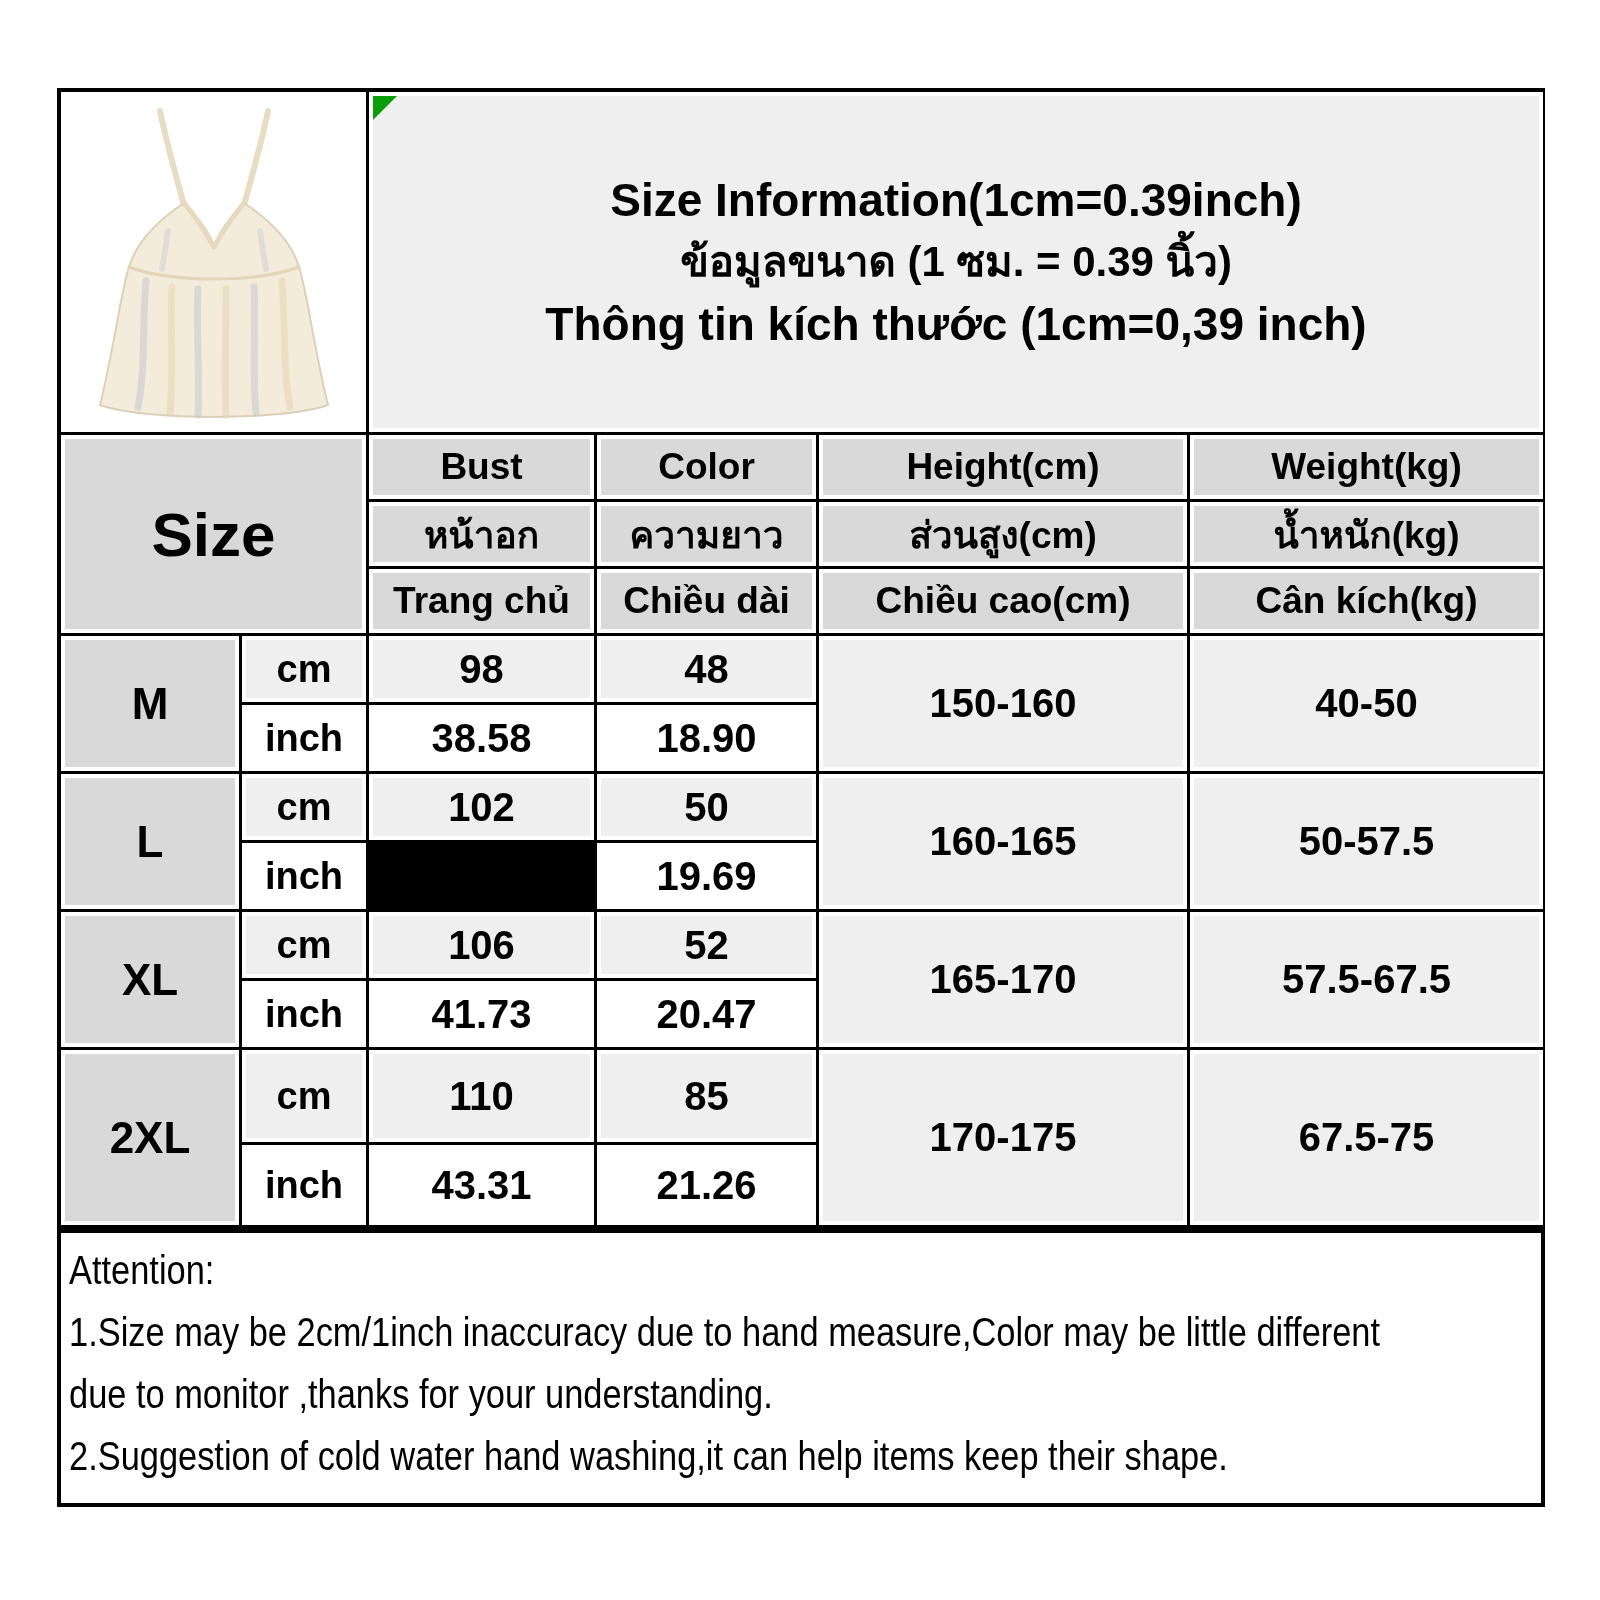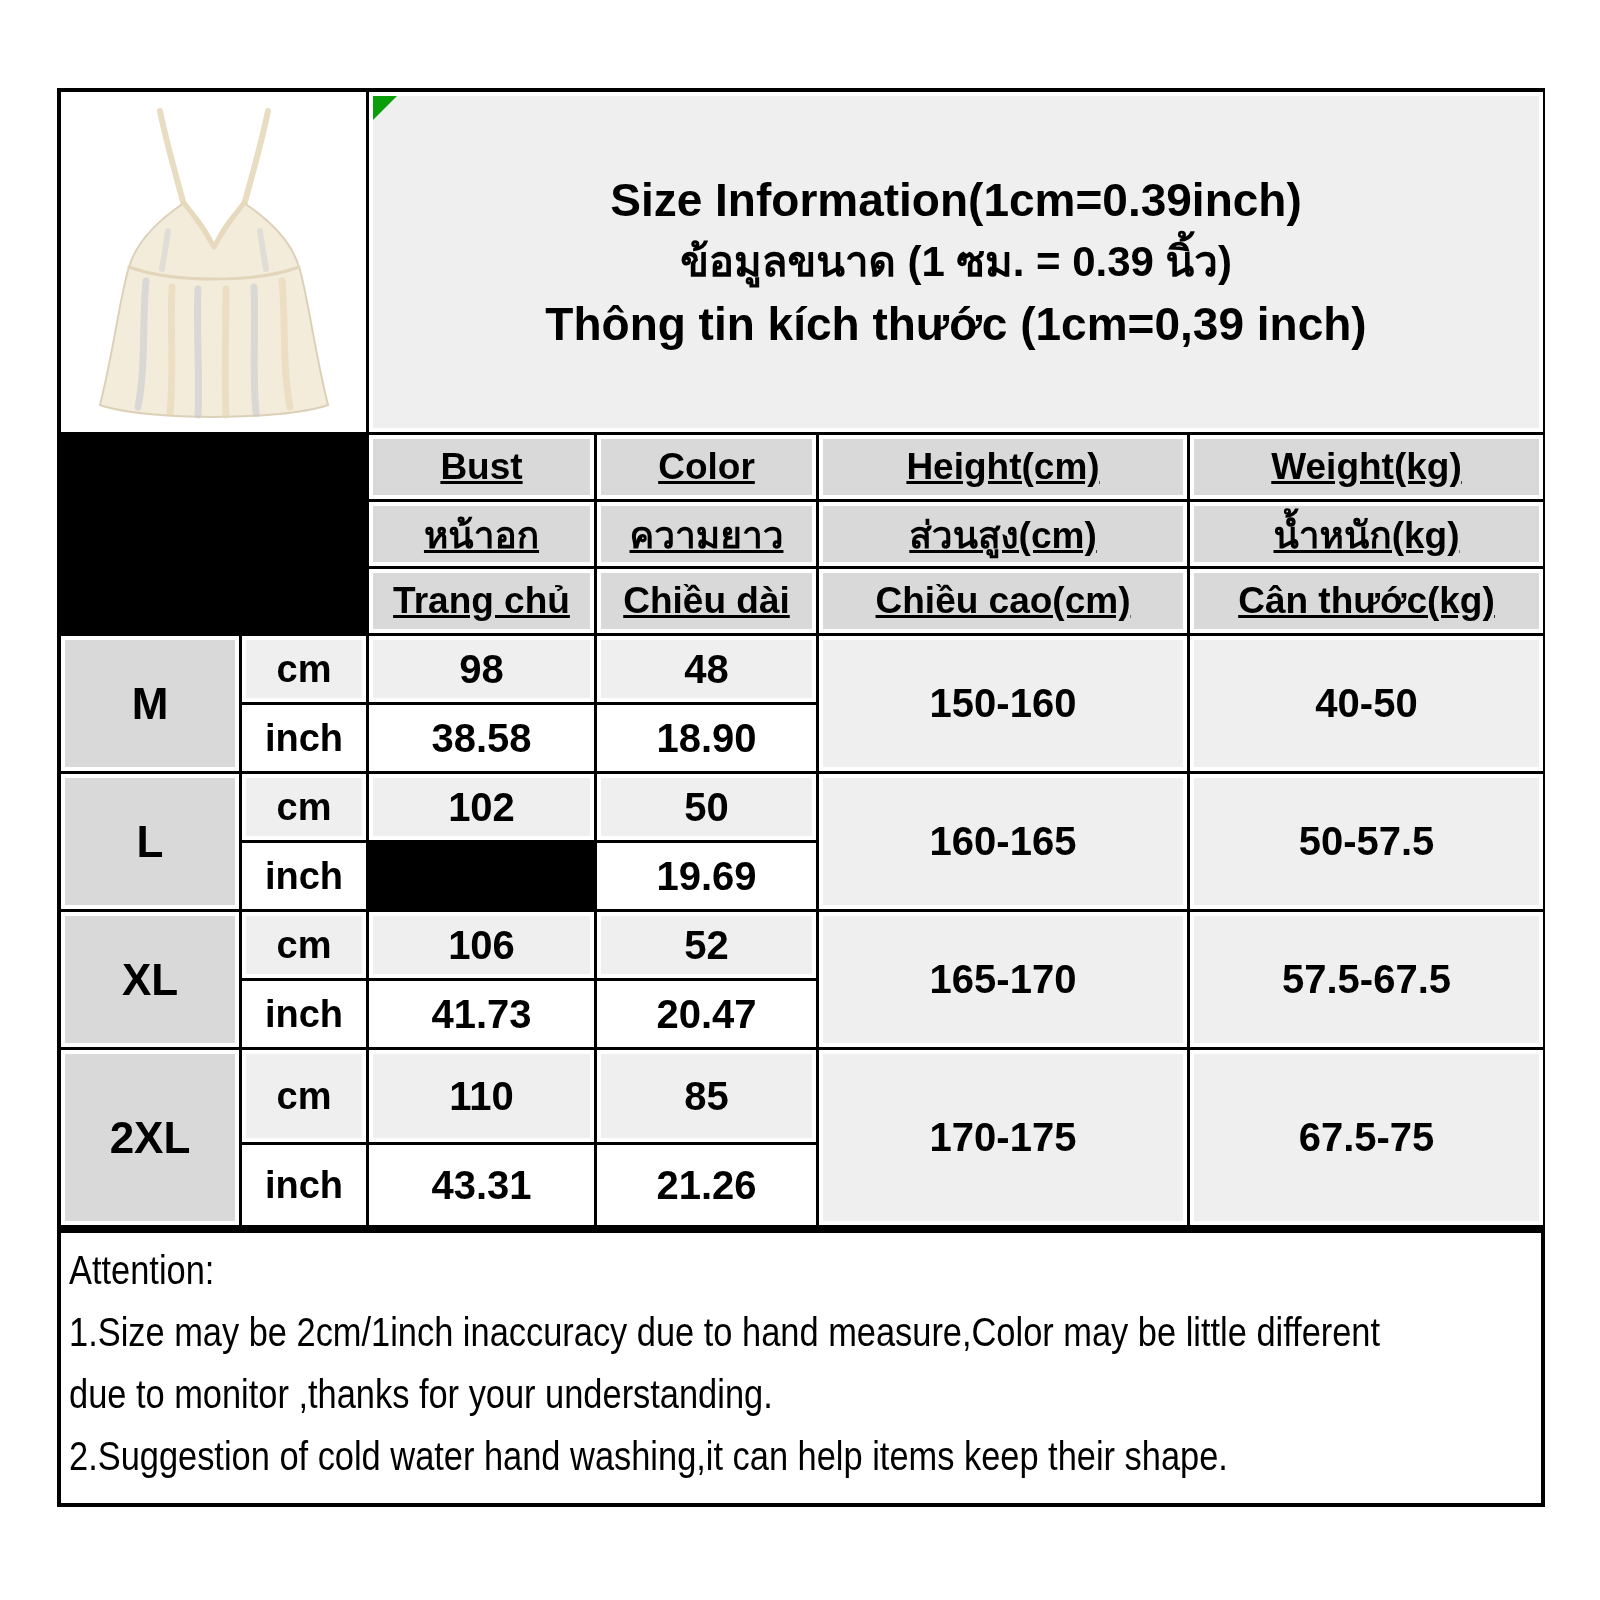--- a/index.html
+++ b/index.html
@@ -43,21 +43,21 @@
   .title-cell { position: relative; flex-direction: column; line-height: 62px; }
   .title-en, .title-vi { font-size: 46px; }
   .title-th { font-size: 42px; }
   .corner-tri {
     position: absolute; top: 4px; left: 4px;
     width: 0; height: 0;
     border-top: 24px solid #0a9e0a;
     border-right: 24px solid transparent;
   }
   .size-corner { font-size: 62px; }
-  .hdr { font-size: 37px; text-decoration: underline; }
+  .hdr { font-size: 37px; }
   .size-name { font-size: 44px; }
   .unit { font-size: 38px; }
   .val { font-size: 40px; }
 
   
   #attention-box {
     box-sizing: border-box;
     width: 1488px;
     height: 278px;
     border: 4px solid #000;
@@ -105,35 +105,36 @@
         </svg>
       </div>
 
       <div class="c bg-l title-cell" style="grid-area:1/3/2/7">
         <div class="corner-tri"></div>
         <div class="title-en">Size Information(1cm=0.39inch)</div>
         <div class="title-th">ข้อมูลขนาด (1 ซม. = 0.39 นิ้ว)</div>
         <div class="title-vi">Thông tin kích thước (1cm=0,39 inch)</div>
       </div>
 
+      <div class="c bg-g size-corner" style="grid-area:2/1/5/3">Size</div>
 
       <div class="c bg-g hdr" style="grid-area:2/3/3/4">Bust</div>
       <div class="c bg-g hdr" style="grid-area:2/4/3/5">Color</div>
       <div class="c bg-g hdr" style="grid-area:2/5/3/6">Height(cm)</div>
       <div class="c bg-g hdr" style="grid-area:2/6/3/7">Weight(kg)</div>
 
       <div class="c bg-g hdr" style="grid-area:3/3/4/4">หน้าอก</div>
       <div class="c bg-g hdr" style="grid-area:3/4/4/5">ความยาว</div>
       <div class="c bg-g hdr" style="grid-area:3/5/4/6">ส่วนสูง(cm)</div>
       <div class="c bg-g hdr" style="grid-area:3/6/4/7">น้ำหนัก(kg)</div>
 
       <div class="c bg-g hdr" style="grid-area:4/3/5/4">Trang chủ</div>
       <div class="c bg-g hdr" style="grid-area:4/4/5/5">Chiều dài</div>
       <div class="c bg-g hdr" style="grid-area:4/5/5/6">Chiều cao(cm)</div>
-      <div class="c bg-g hdr" style="grid-area:4/6/5/7">Cân thước(kg)</div>
+      <div class="c bg-g hdr" style="grid-area:4/6/5/7">Cân kích(kg)</div>
 
       <div class="c bg-g size-name" style="grid-area:5/1/7/2">M</div>
       <div class="c bg-l unit" style="grid-area:5/2/6/3">cm</div>
       <div class="c bg-l val" style="grid-area:5/3/6/4">98</div>
       <div class="c bg-l val" style="grid-area:5/4/6/5">48</div>
       <div class="c bg-l val" style="grid-area:5/5/7/6">150-160</div>
       <div class="c bg-l val" style="grid-area:5/6/7/7">40-50</div>
       <div class="c bg-w unit" style="grid-area:6/2/7/3">inch</div>
       <div class="c bg-w val" style="grid-area:6/3/7/4">38.58</div>
       <div class="c bg-w val" style="grid-area:6/4/7/5">18.90</div>

